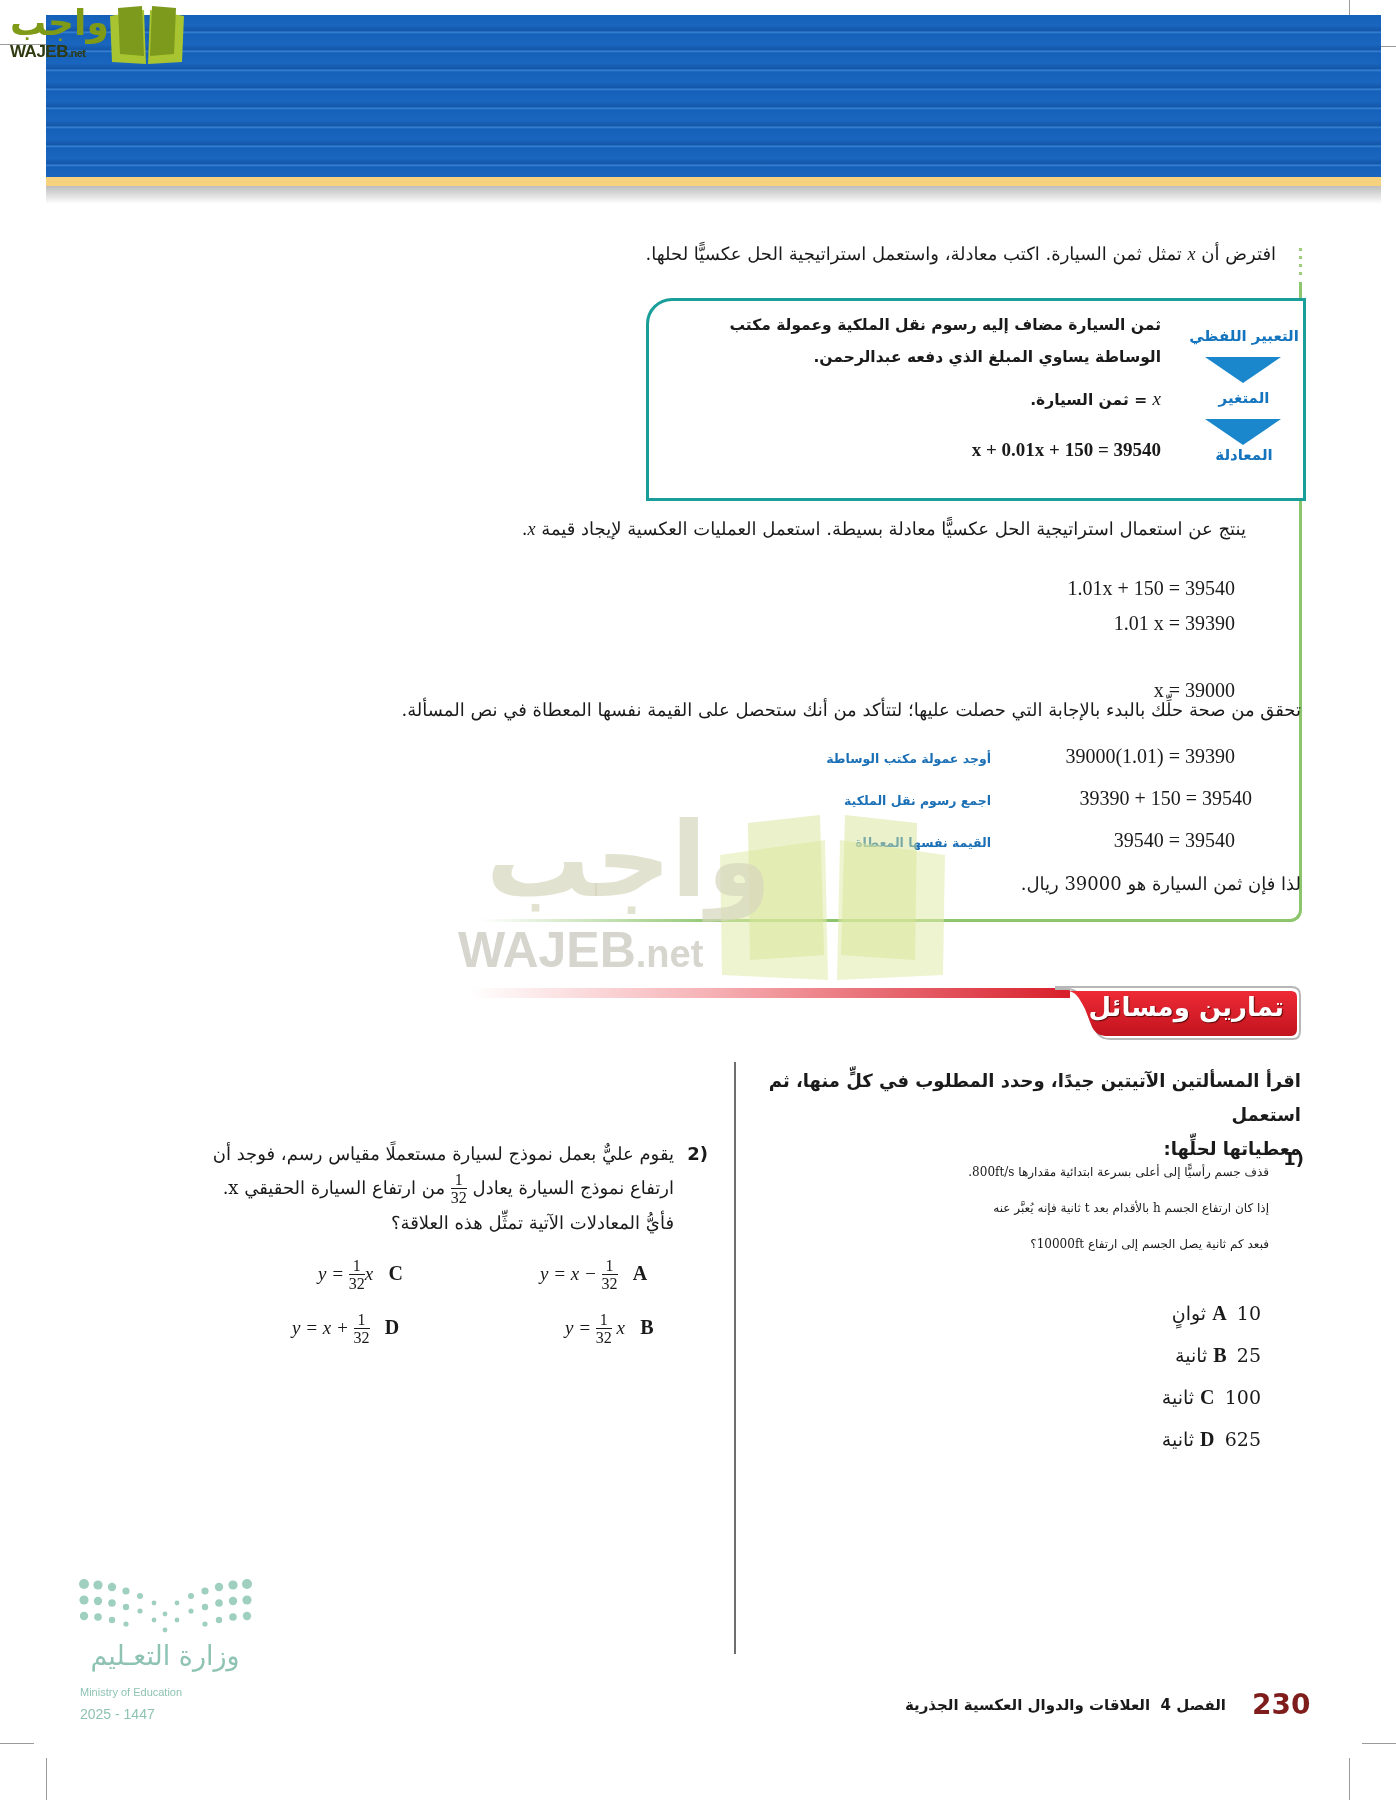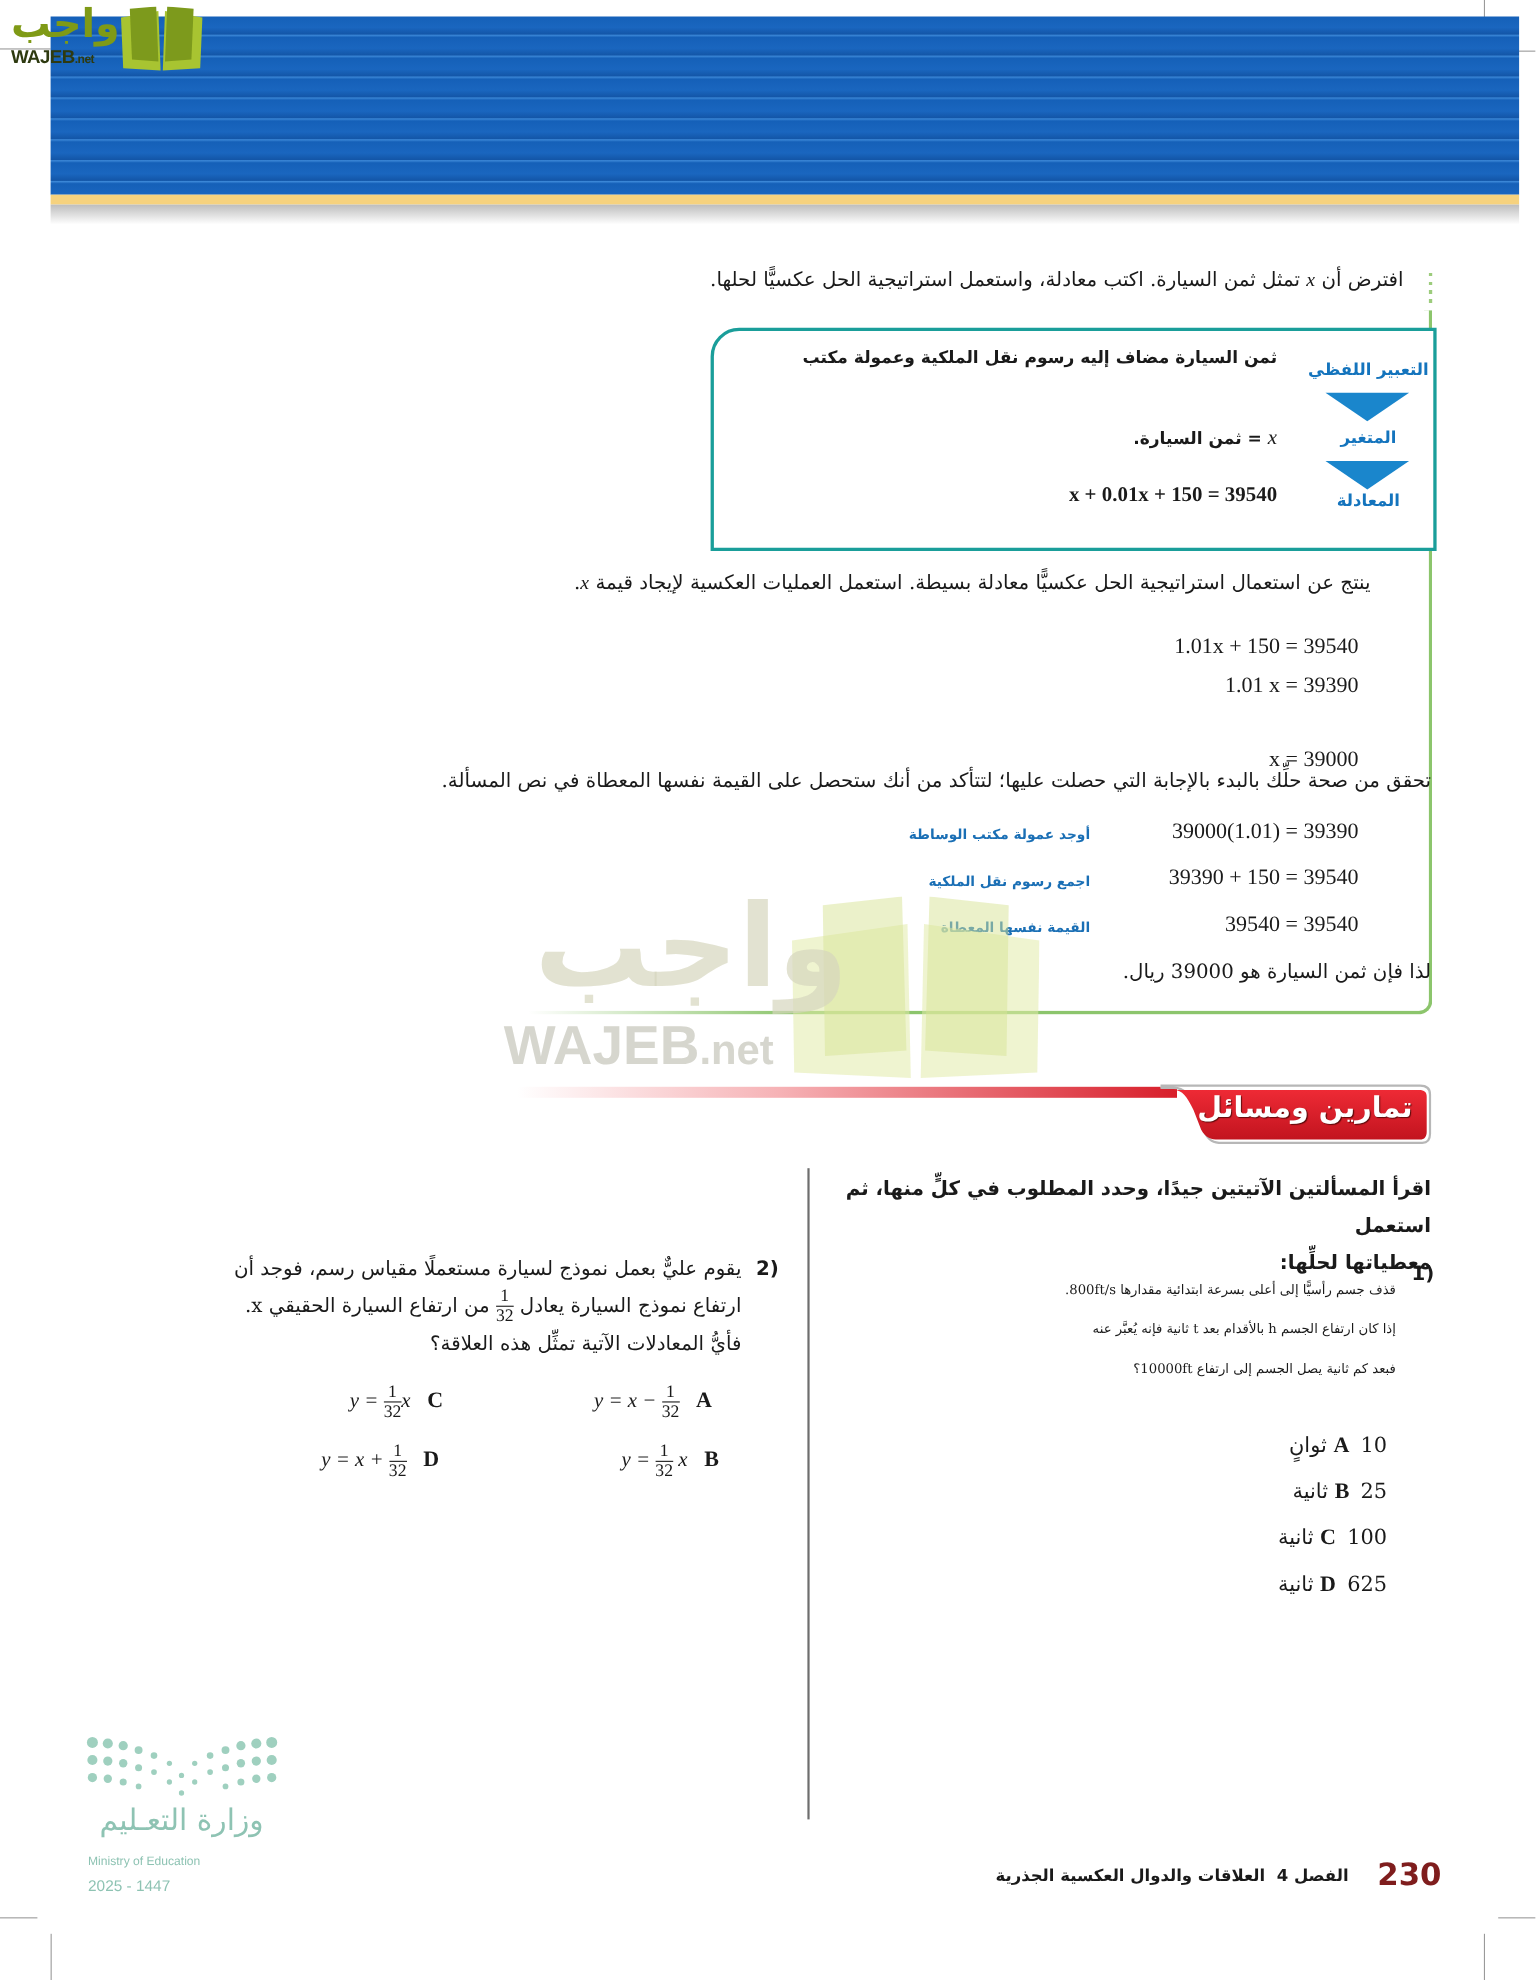--- a/index.html
+++ b/index.html
@@ -124,39 +124,40 @@
 </div>
 
 <div class="abs teal-box">
   <div class="box-label" style="right:4px;top:26px;">التعبير اللفظي</div>
   <div class="arrow-down" style="right:22px;top:56px;"></div>
   <div class="box-label" style="right:4px;top:88px;">المتغير</div>
   <div class="arrow-down" style="right:22px;top:118px;"></div>
   <div class="box-label" style="right:4px;top:145px;">المعادلة</div>
 
   <div class="box-text" style="right:142px;top:8px;width:500px;">ثمن السيارة مضاف إليه رسوم نقل الملكية وعمولة مكتب</div>
+  <div class="box-text" style="right:142px;top:40px;width:500px;">الوساطة يساوي المبلغ الذي دفعه عبدالرحمن.</div>
   <div class="box-text" style="right:142px;top:82px;width:500px;">
     <span class="math it" style="font-weight:normal;font-size:19px;">x</span><span> = ثمن السيارة.</span>
   </div>
   <div class="abs ltr math" style="right:142px;top:138px;font-size:19px;font-weight:bold;">x + 0.01x + 150 = 39540</div>
 </div>
 
 <div class="abs rtl para" style="right:150px;top:515px;width:900px;">
   <span>ينتج عن استعمال استراتيجية الحل عكسيًّا معادلة بسيطة. استعمل العمليات العكسية لإيجاد قيمة </span><span class="math it">x</span><span>.</span>
 </div>
 
 <div class="abs ltr math eq" style="right:161px;top:577px;text-align:right;">1.01x + 150 = 39540</div>
 <div class="abs ltr math eq" style="right:161px;top:612px;text-align:right;">1.01 x = 39390</div>
 <div class="abs ltr math eq" style="right:161px;top:647px;text-align:right;margin-top:32px;">x = 39000</div>
 
 <div class="abs rtl para" style="right:95px;top:696px;width:1050px;">تحقق من صحة حلِّك بالبدء بالإجابة التي حصلت عليها؛ لتتأكد من أنك ستحصل على القيمة نفسها المعطاة في نص المسألة.</div>
 
 <div class="abs ltr math eq" style="right:161px;top:745px;">39000(1.01) = 39390</div>
 <div class="abs rtl note" style="right:405px;top:751px;">أوجد عمولة مكتب الوساطة</div>
-<div class="abs ltr math eq" style="right:161px;top:787px;">39390 + 150 = 39540</div>
+<div class="abs ltr math eq" style="right:144px;top:787px;">39390 + 150 = 39540</div>
 <div class="abs rtl note" style="right:405px;top:793px;">اجمع رسوم نقل الملكية</div>
 <div class="abs ltr math eq" style="right:161px;top:829px;">39540 = 39540</div>
 <div class="abs rtl note" style="right:405px;top:835px;">القيمة نفسها المعطاة</div>
 
 <svg class="abs wm-book" viewBox="0 0 225 165">
   <path d="M0 40 L105 25 L108 165 L2 160 Z" fill="rgba(225,235,170,0.55)"></path>
   <path d="M225 40 L120 25 L117 165 L223 160 Z" fill="rgba(225,235,170,0.55)"></path>
   <path d="M28 8 L100 0 L104 140 L30 145 Z" fill="rgba(215,228,150,0.5)"></path>
   <path d="M197 8 L125 0 L121 140 L195 145 Z" fill="rgba(215,228,150,0.5)"></path>
 </svg>

